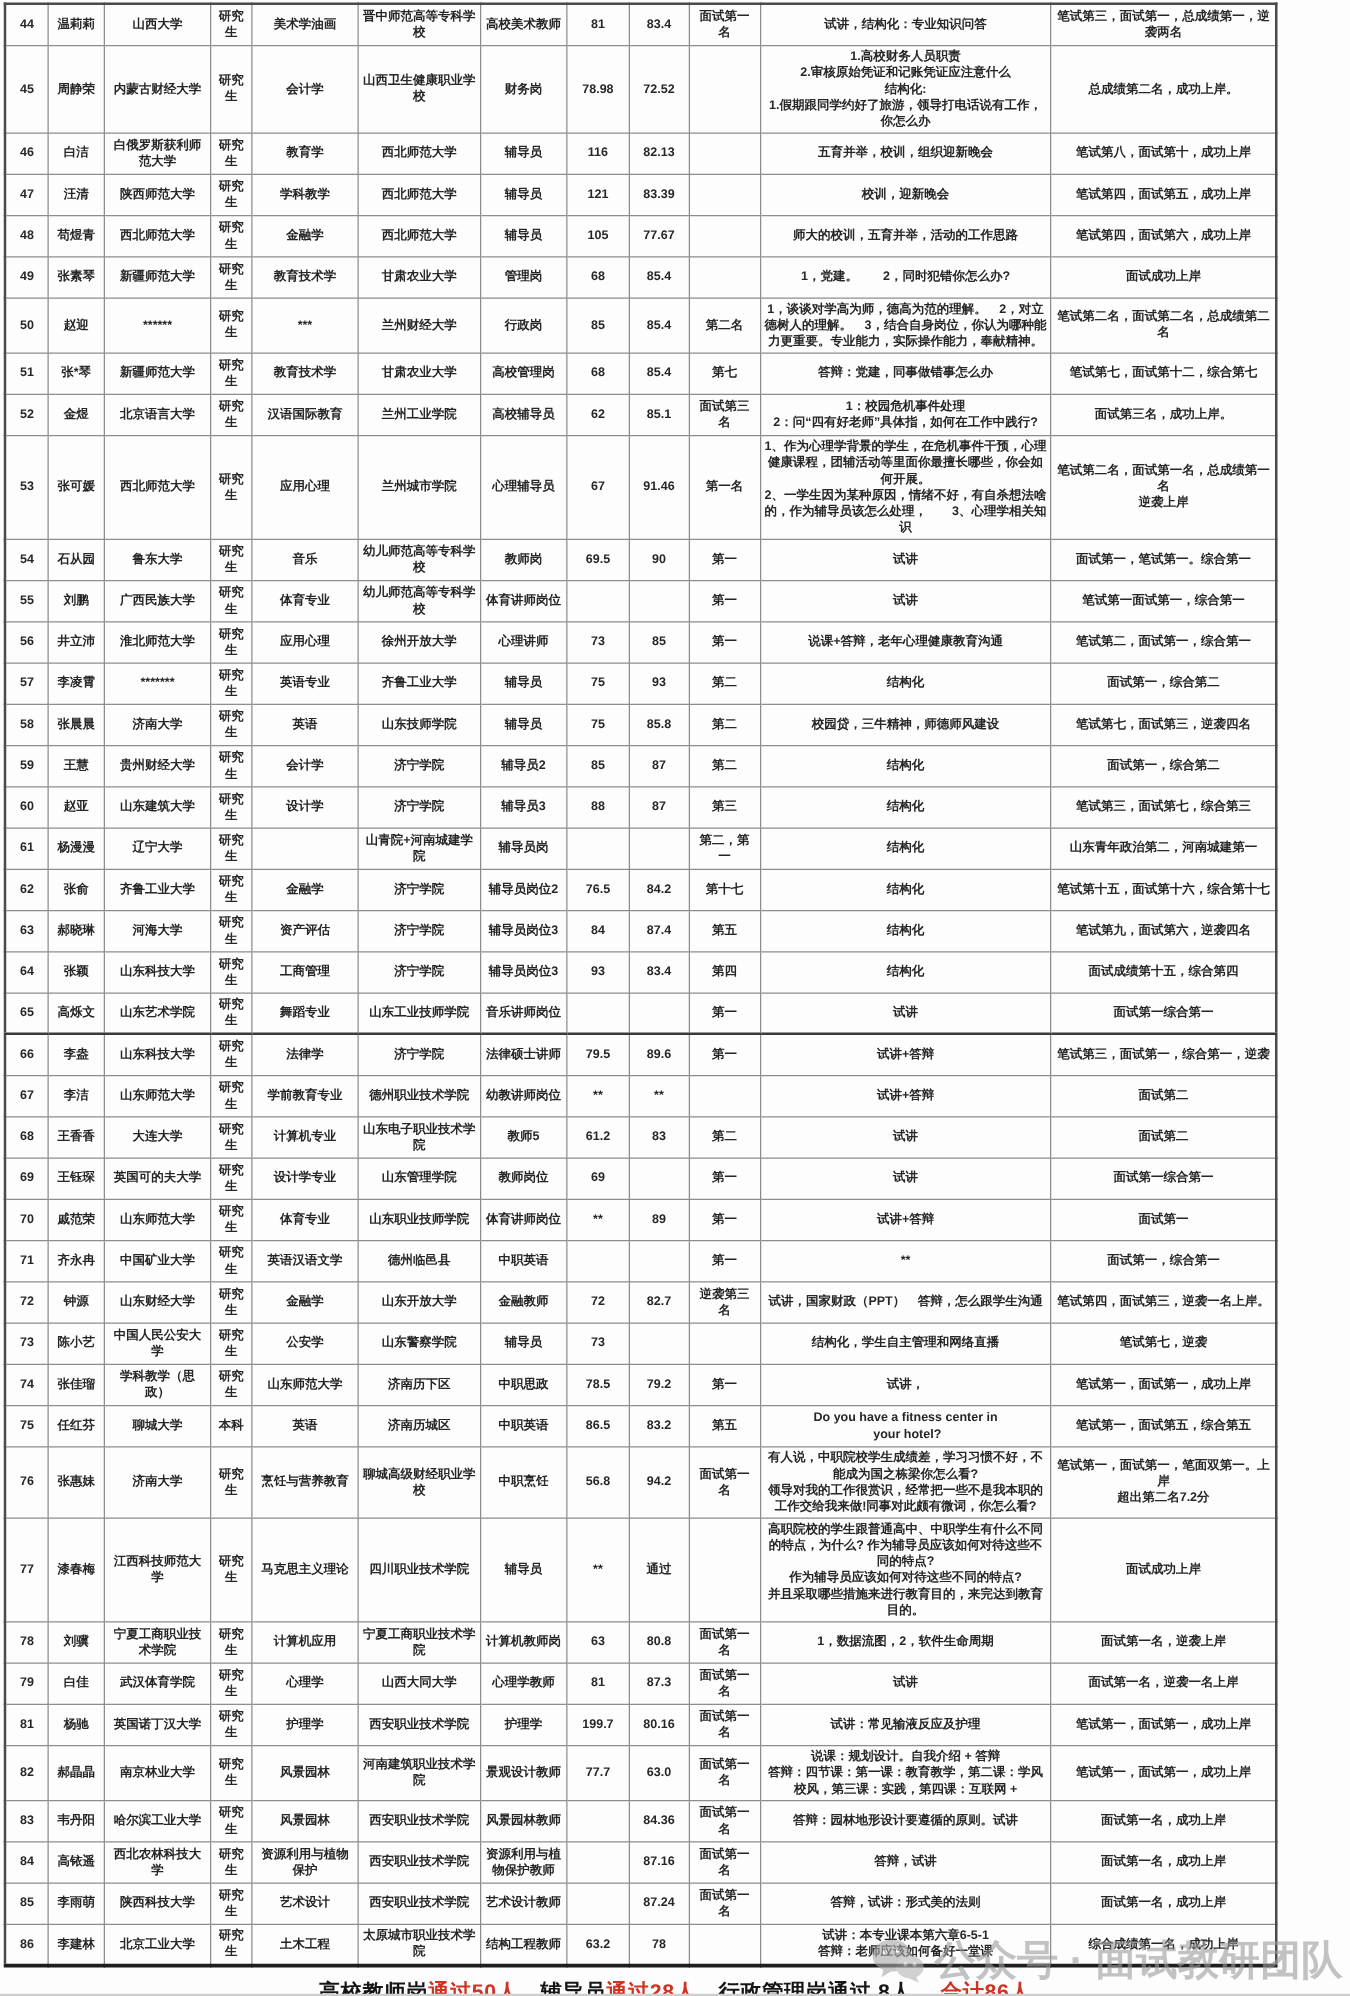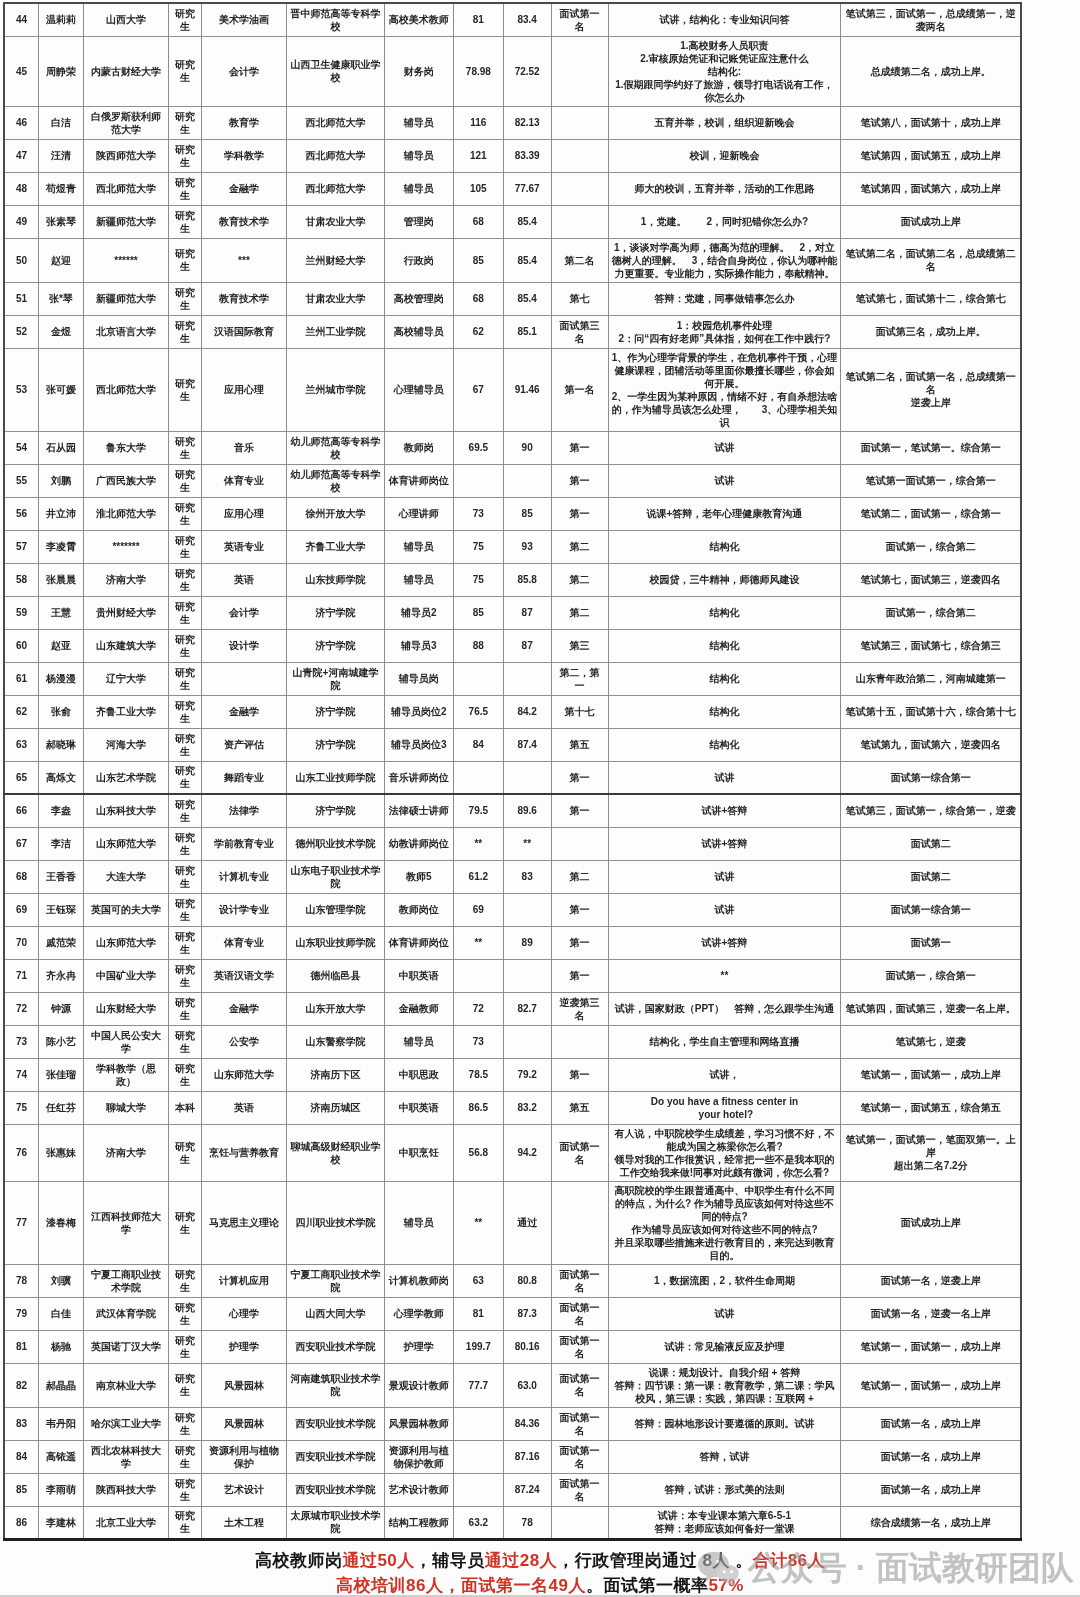--- a/index.html
+++ b/index.html
@@ -343,20 +343,34 @@
           <td class="col-major">资产评估</td>
           <td class="col-employer">济宁学院</td>
           <td class="col-position">辅导员岗位3</td>
           <td class="col-score1">84</td>
           <td class="col-score2">87.4</td>
           <td class="col-rank">第五</td>
           <td class="col-questions">结构化</td>
           <td class="col-result">笔试第九，面试第六，逆袭四名</td>
         </tr>
         <tr>
+          <td class="col-no">64</td>
+          <td class="col-name">张颖</td>
+          <td class="col-university">山东科技大学</td>
+          <td class="col-degree">研究生</td>
+          <td class="col-major">工商管理</td>
+          <td class="col-employer">济宁学院</td>
+          <td class="col-position">辅导员岗位3</td>
+          <td class="col-score1">93</td>
+          <td class="col-score2">83.4</td>
+          <td class="col-rank">第四</td>
+          <td class="col-questions">结构化</td>
+          <td class="col-result">面试成绩第十五，综合第四</td>
+        </tr>
+        <tr>
           <td class="col-no">65</td>
           <td class="col-name">高烁文</td>
           <td class="col-university">山东艺术学院</td>
           <td class="col-degree">研究生</td>
           <td class="col-major">舞蹈专业</td>
           <td class="col-employer">山东工业技师学院</td>
           <td class="col-position">音乐讲师岗位</td>
           <td class="col-score1"></td>
           <td class="col-score2"></td>
           <td class="col-rank">第一</td>

